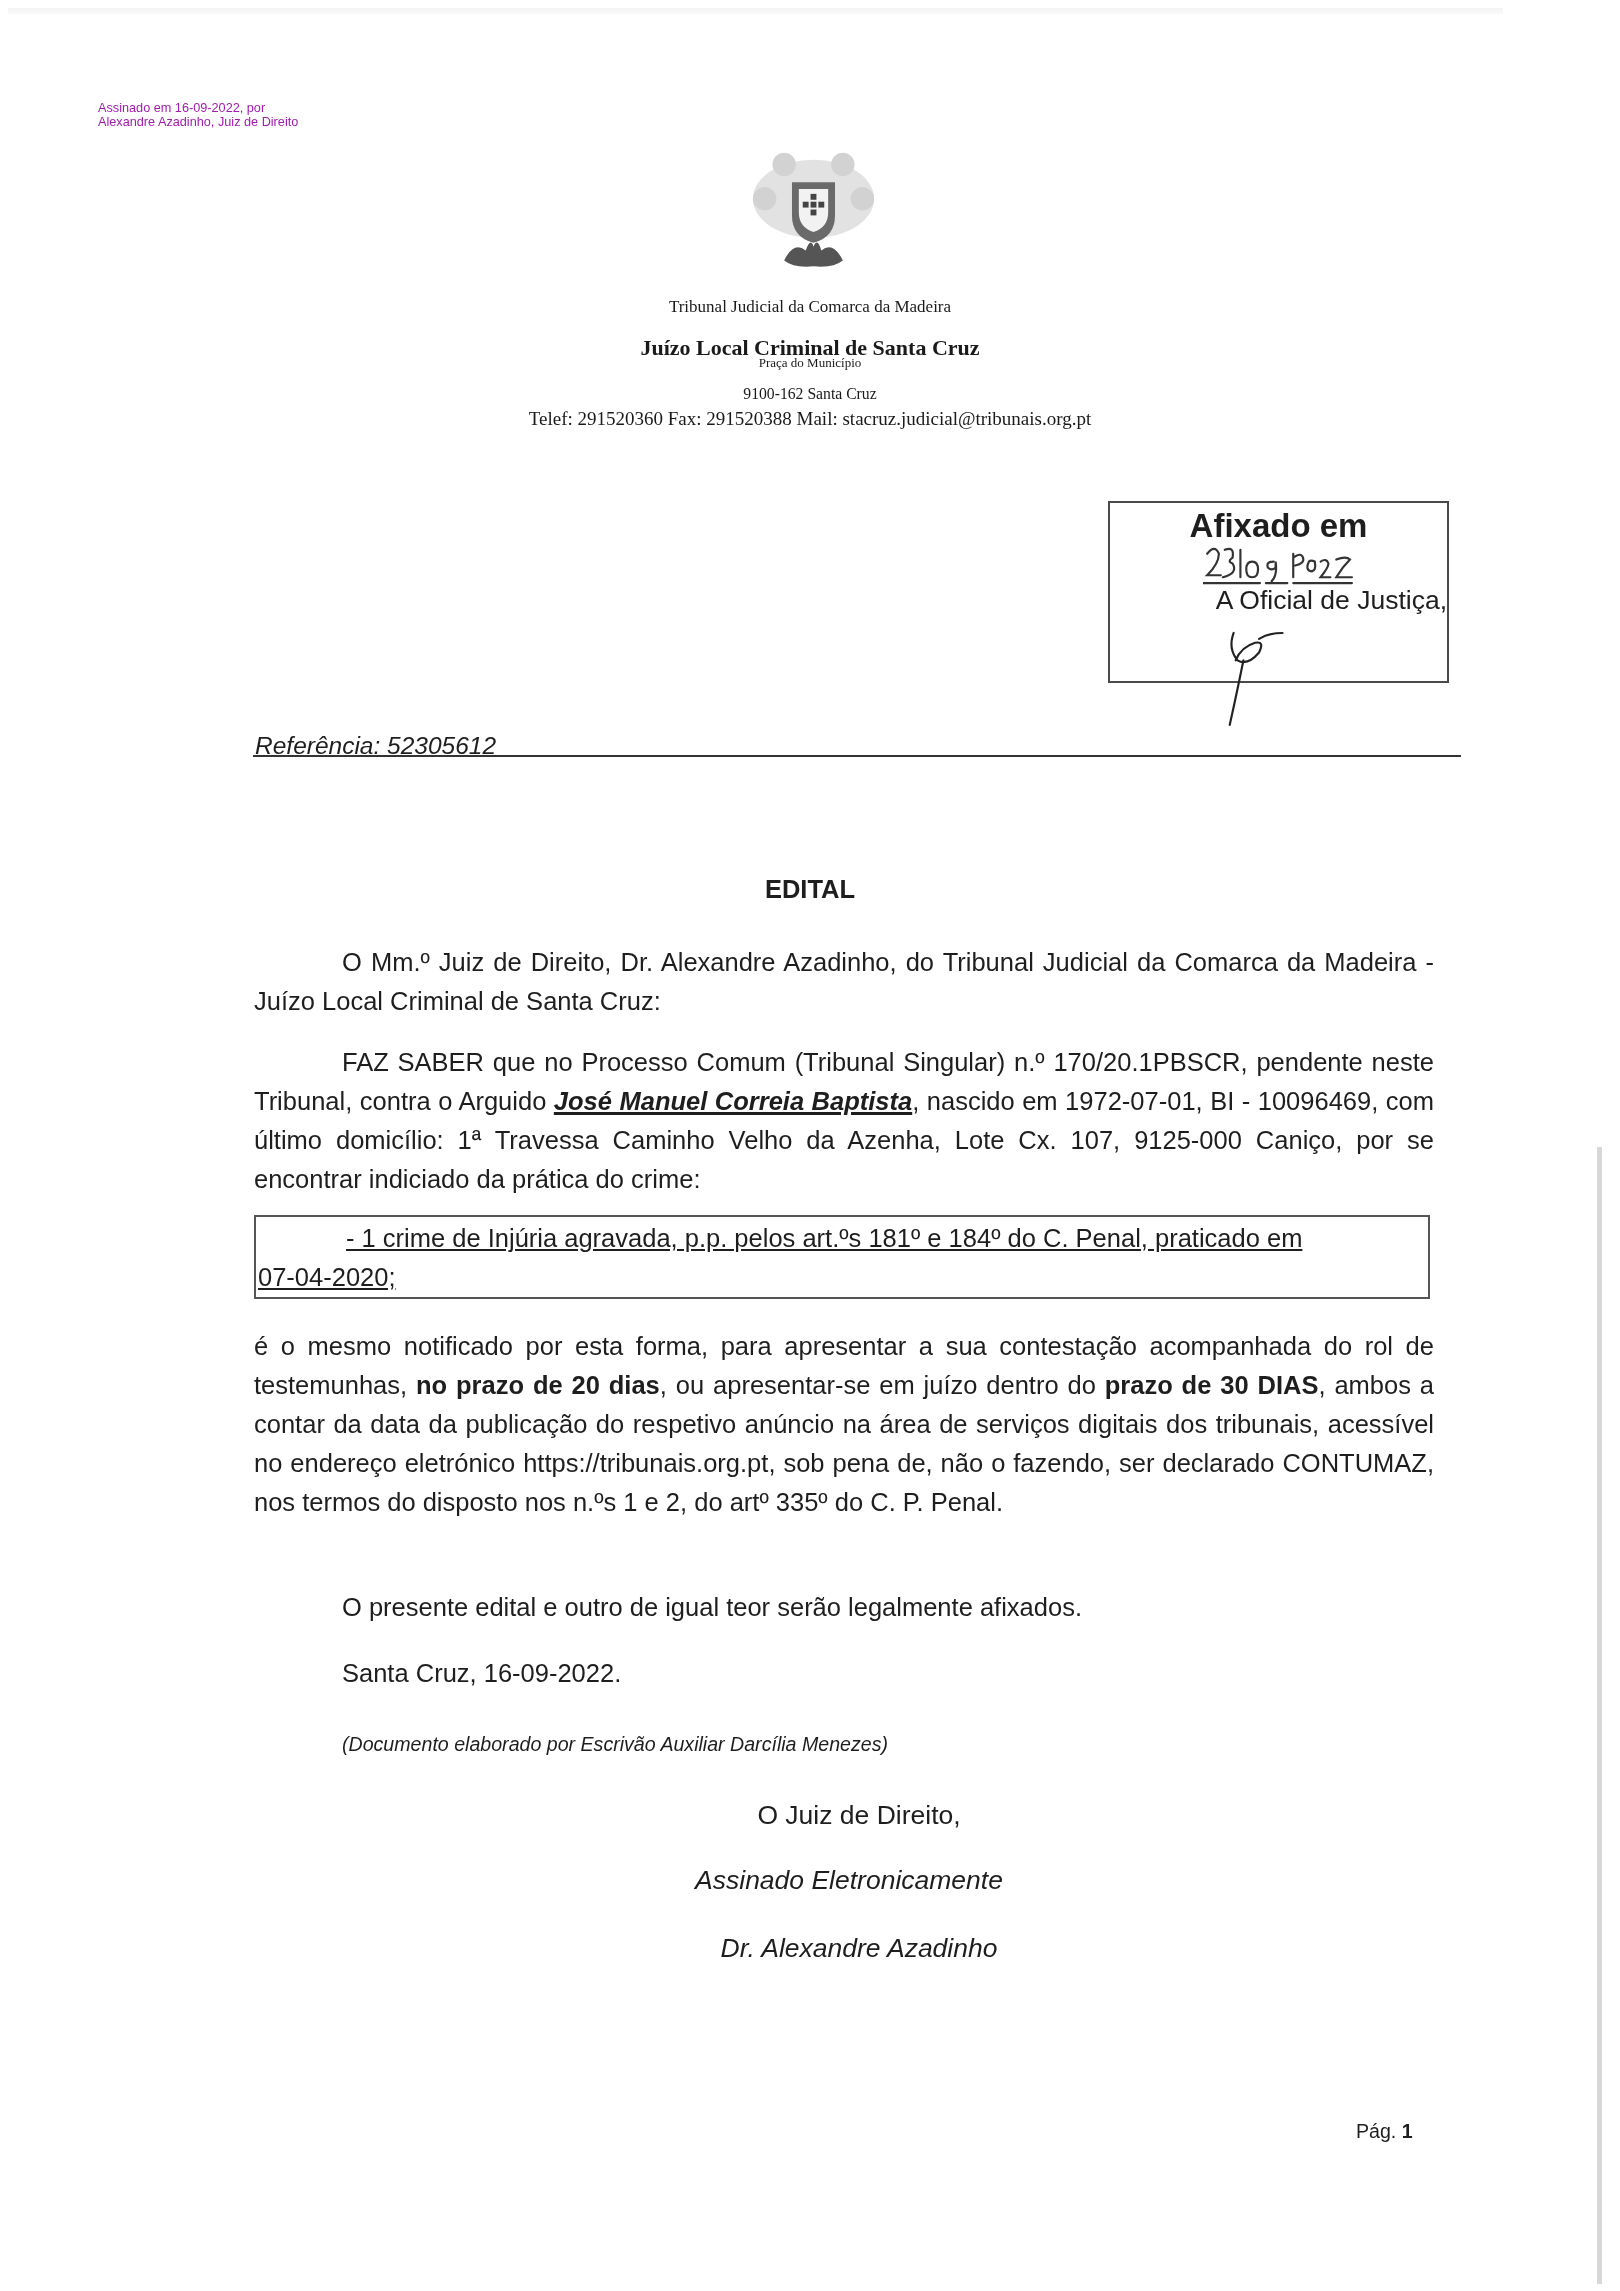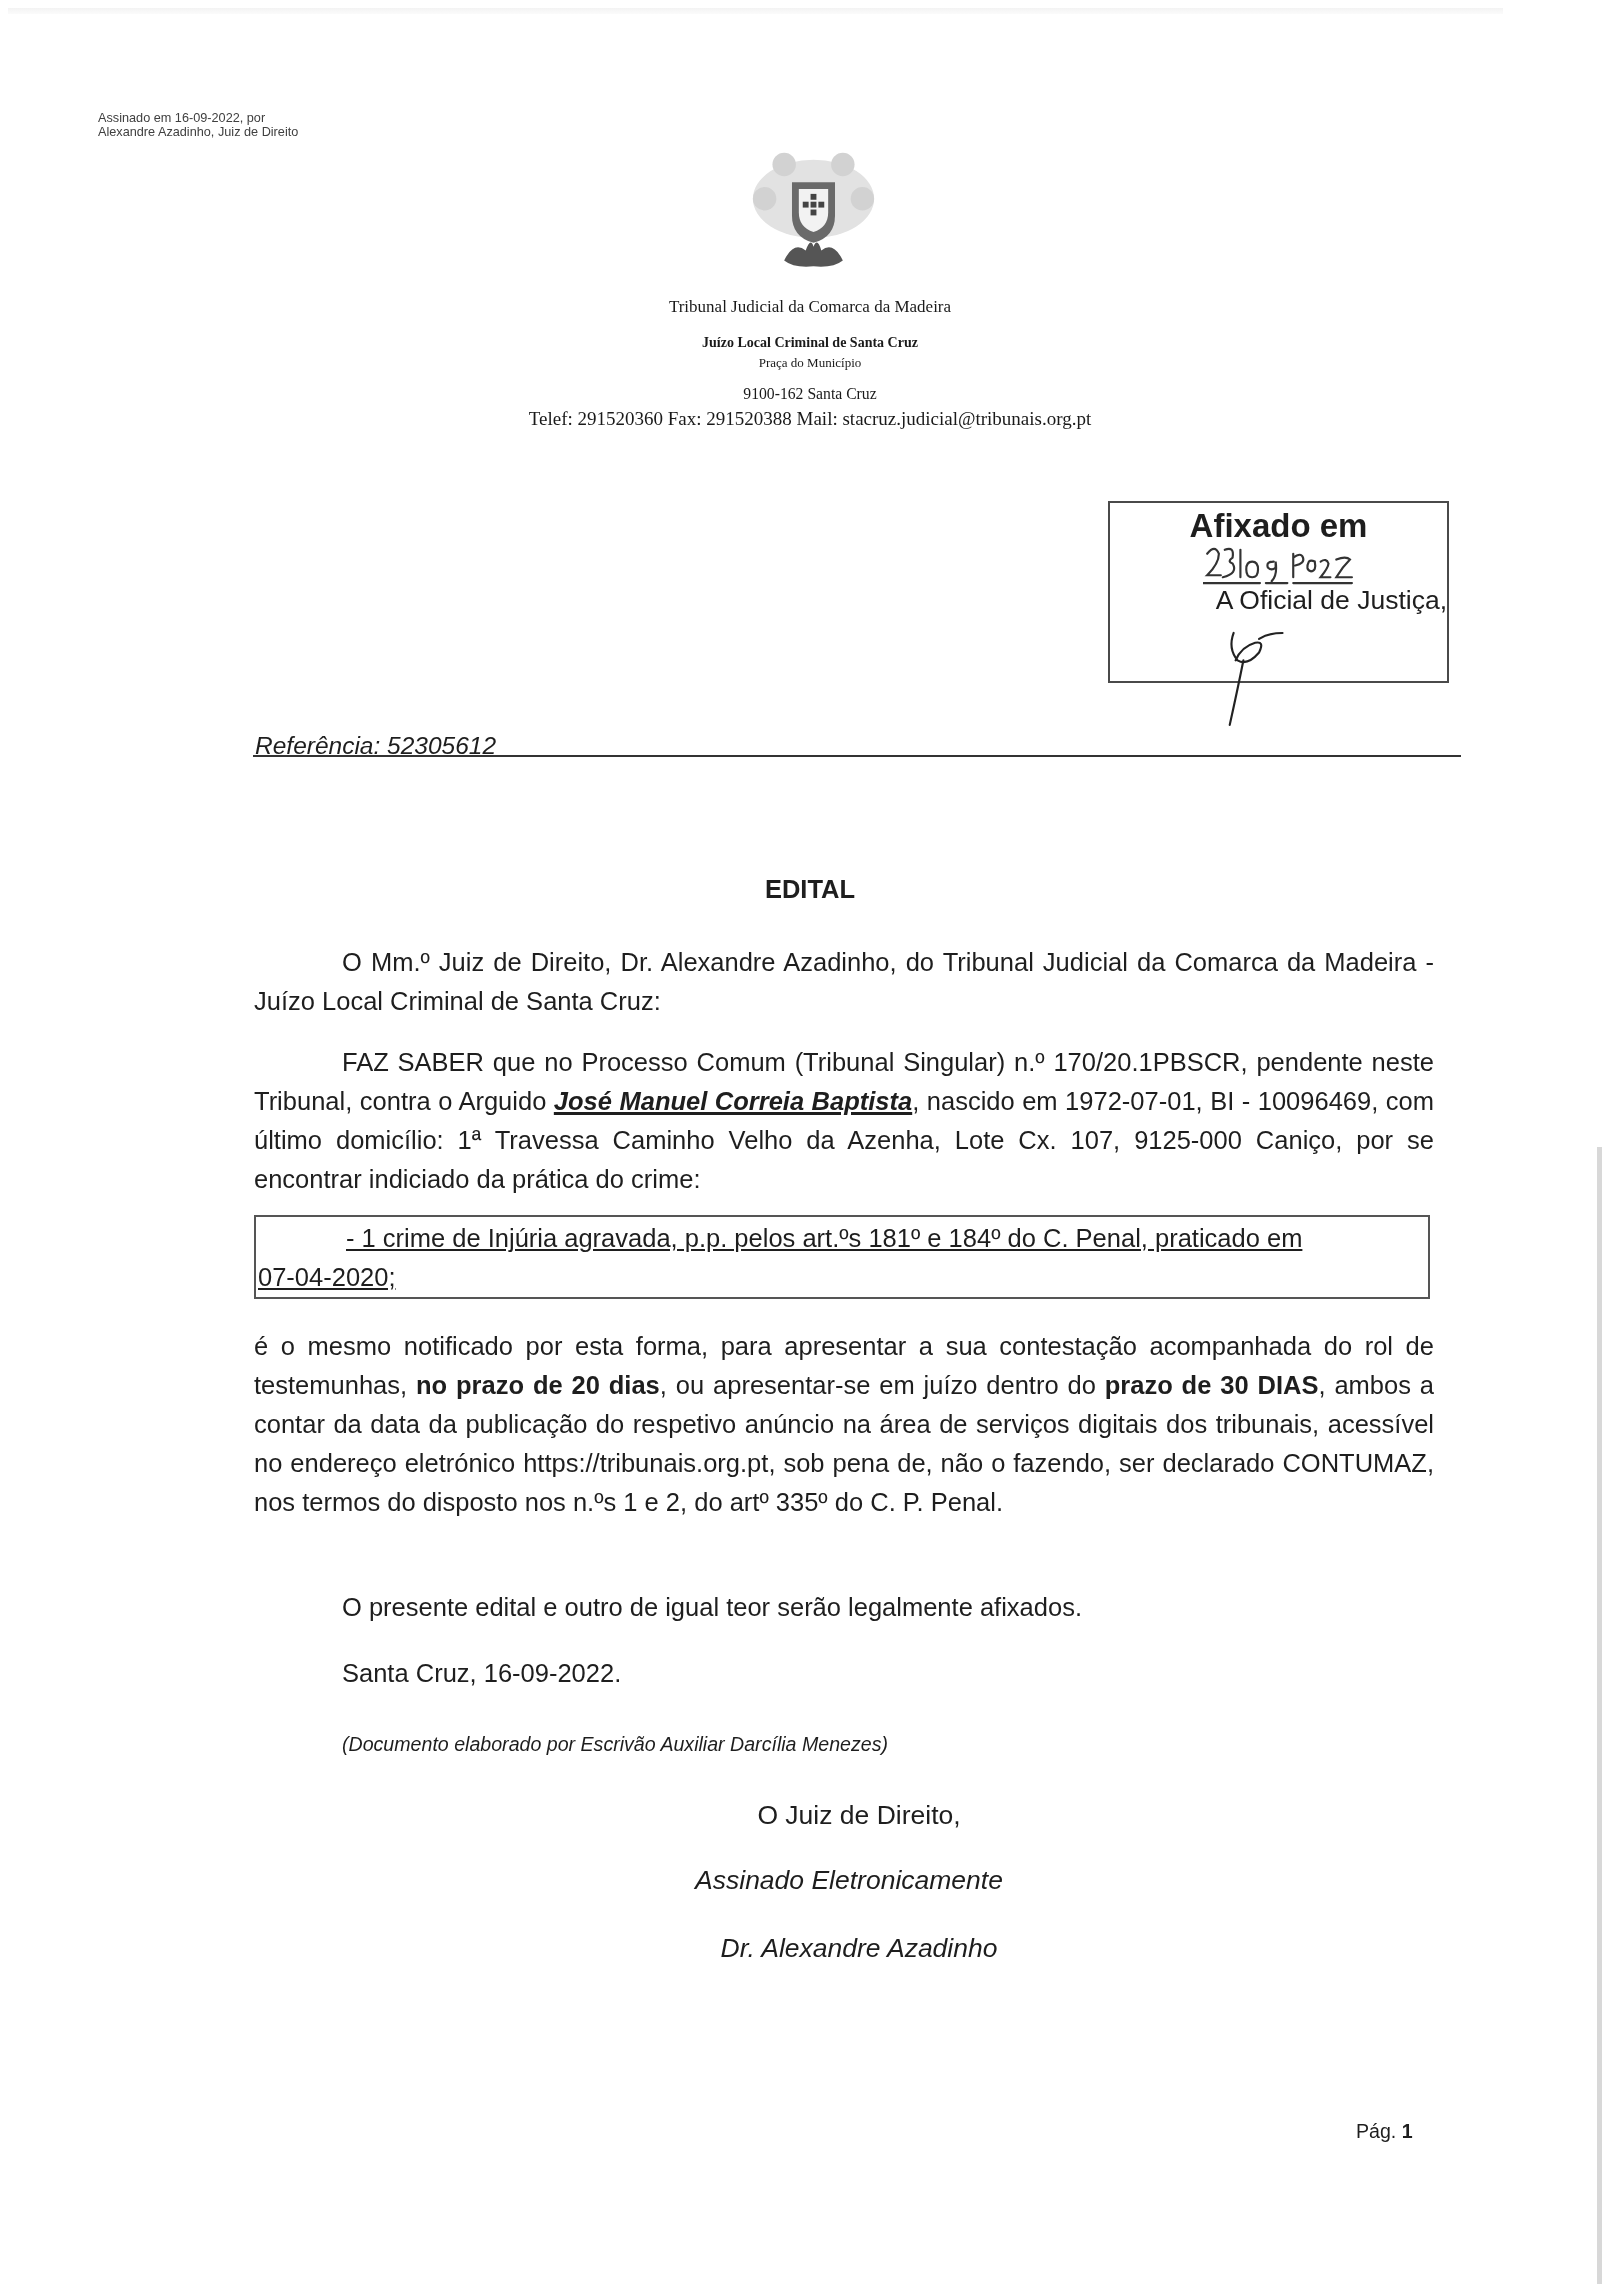--- a/index.html
+++ b/index.html
@@ -1,24 +1,24 @@
 <!DOCTYPE html>
 <html><head>
 <meta charset="utf-8">
 <style>
   html, body { margin: 0; padding: 0; background: #ffffff; }
   body { width: 1620px; height: 2292px; position: relative; overflow: hidden; color: #1e1e1e; font-family: "Liberation Sans", sans-serif; }
   .abs { position: absolute; }
   .scan-top { left: 7.8px; top: 7.8px; width: 1495px; height: 5.9px; background: linear-gradient(#f3f3f3, #fbfbfb); }
   .scan-right { left: 1597px; top: 1147px; width: 4.9px; height: 1137px; background: #d8d8d8; }
-  .signed { left: 98px; top: 112px; font-size: 12.7px; line-height: 13.7px; color: #404040; }
+  .signed { left: 98px; top: 102px; font-size: 12.7px; line-height: 13.7px; color: #a21caf; }
   .crest { left: 745px; top: 145px; width: 137px; height: 132px; }
   .hdr { left: 0; width: 1620px; text-align: center; font-family: "Liberation Serif", serif; color: #1a1a1a; }
   .hdr1 { top: 297px; font-size: 17px; font-weight: normal; }
-  .hdr2 { top: 335px; font-size: 14px; font-weight: bold; }
+  .hdr2 { top: 335px; font-size: 22px; font-weight: bold; }
   .hdr3 { top: 355px; font-size: 13px; }
   .hdr4 { top: 385px; font-size: 15.7px; }
   .hdr5 { top: 408px; font-size: 19px; }
   .stamp { left: 1108px; top: 501px; width: 341px; height: 182px; border: 2px solid #4a4a4a; box-sizing: border-box; }
   .stamp-title { position: absolute; left: 0; width: 100%; top: 3.9px; text-align: center; font-size: 33px; font-weight: bold; }
   .stamp-date { position: absolute; left: 93px; top: 39px; width: 157px; height: 45px; }
   .stamp-role { position: absolute; left: 0; width: 100%; top: 82px; text-align: right; font-size: 26.5px; }
   .stamp-sig { position: absolute; left: 108px; top: 118px; width: 88px; height: 108px; overflow: visible; }
   .refline { left: 253px; top: 714px; width: 1208px; height: 41px; border-bottom: 2.9px solid #333; font-style: italic; font-size: 24.5px; }
   .ref-left { position: absolute; left: 2px; top: 18px; }

